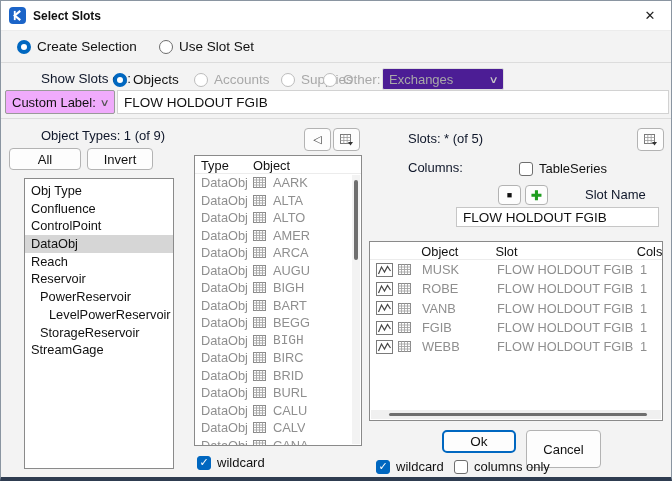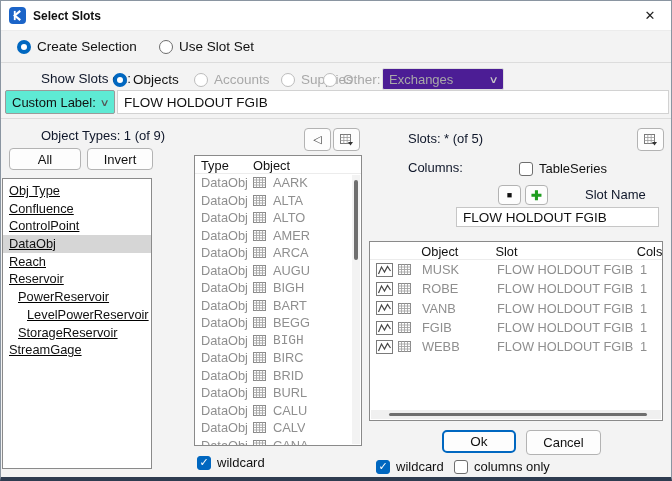--- a/index.html
+++ b/index.html
@@ -41,21 +41,21 @@
            background:#fff; border:1px solid #6e6e6e; vertical-align:-3px; }
   .radio.sel { border:4.5px solid #0067c0; }
   .radio.dis { border:1px solid #bcbcbc; }
   .rlabel { font-size:13.5px; color:#111; margin-left:6px; }
   .rlabel.dis { color:#a8a8a8; }
 
   .sep { position:absolute; left:0; width:100%; height:0; border-top:1px solid #dcdcdc; }
 
   
   .combo {
-    background:#5eead4; border:1px solid #9a9a9a; border-radius:2px;
+    background:#f0abfc; border:1px solid #9a9a9a; border-radius:2px;
     font-size:13px; color:#111; display:flex; align-items:center;
     padding:0 6px; justify-content:space-between;
   }
   .combo .chev { color:#555; font-size:10px; transform:scaleX(1.4); }
   .combo.disabled { background:#4c1d95; border-color:#dedede; color:#a8a8a8; }
   .combo.disabled .chev { color:#c9c9c9; }
   .tfield {
     background:#fff; border:1px solid #d2d2d2; font-size:13.5px; color:#111;
     display:flex; align-items:center; padding:0 6px;
   }
@@ -169,21 +169,21 @@
   <div class="abs tfield" style="left:116px; top:89px; width:552px; height:24px;">
     <span>FLOW HOLDOUT FGIB</span>
   </div>
 
   <div class="sep" style="top:117px;"></div>
 
   <span class="abs hdr" style="left:8px; top:127px;">Object Types: 1 (of 9)</span>
   <button class="abs btn" style="left:8px; top:147px; width:72px; height:22px;">All</button>
   <button class="abs btn" style="left:86px; top:147px; width:66px; height:22px;">Invert</button>
 
-  <div id="types-list" class="abs listbox" style="left:1px; top:177px; width:150px; height:291px;text-decoration:underline;">
+  <div id="types-list" class="abs listbox" style="left:23px; top:177px; width:150px; height:291px;">
     <div class="litem">Obj Type</div>
     <div>
 
         <div class="litem"><span>Confluence</span></div>
 
         <div class="litem"><span>ControlPoint</span></div>
 
         <div class="litem selected"><span>DataObj</span></div>
 
         <div class="litem"><span>Reach</span></div>
@@ -497,21 +497,21 @@
           <span class="cell" style="width:143px;">FLOW HOLDOUT FGIB</span>
           <span class="cell">1</span>
         </div>
       </div>
     <div class="hscroll" style="left:1px; right:1px; bottom:1px; height:9px;">
       <div class="hhandle" style="left:18px; width:258px;"></div>
     </div>
   </div>
 
   <button class="abs btn primary" style="left:441px; top:429px; width:74px; height:23px;">Ok</button>
-  <button class="abs btn" style="left:525px; top:429px; width:75px; height:25px;">Cancel</button>
+  <button class="abs btn" style="left:525px; top:429px; width:75px; height:38px;">Cancel</button>
 
   <div class="abs" style="left:375px; top:456px;">
     <span class="cb checked"></span><span class="cblabel">wildcard</span>
   </div>
   <div class="abs" style="left:453px; top:456px;">
     <span class="cb"></span><span class="cblabel">columns only</span>
   </div>
 
 </div>
 

